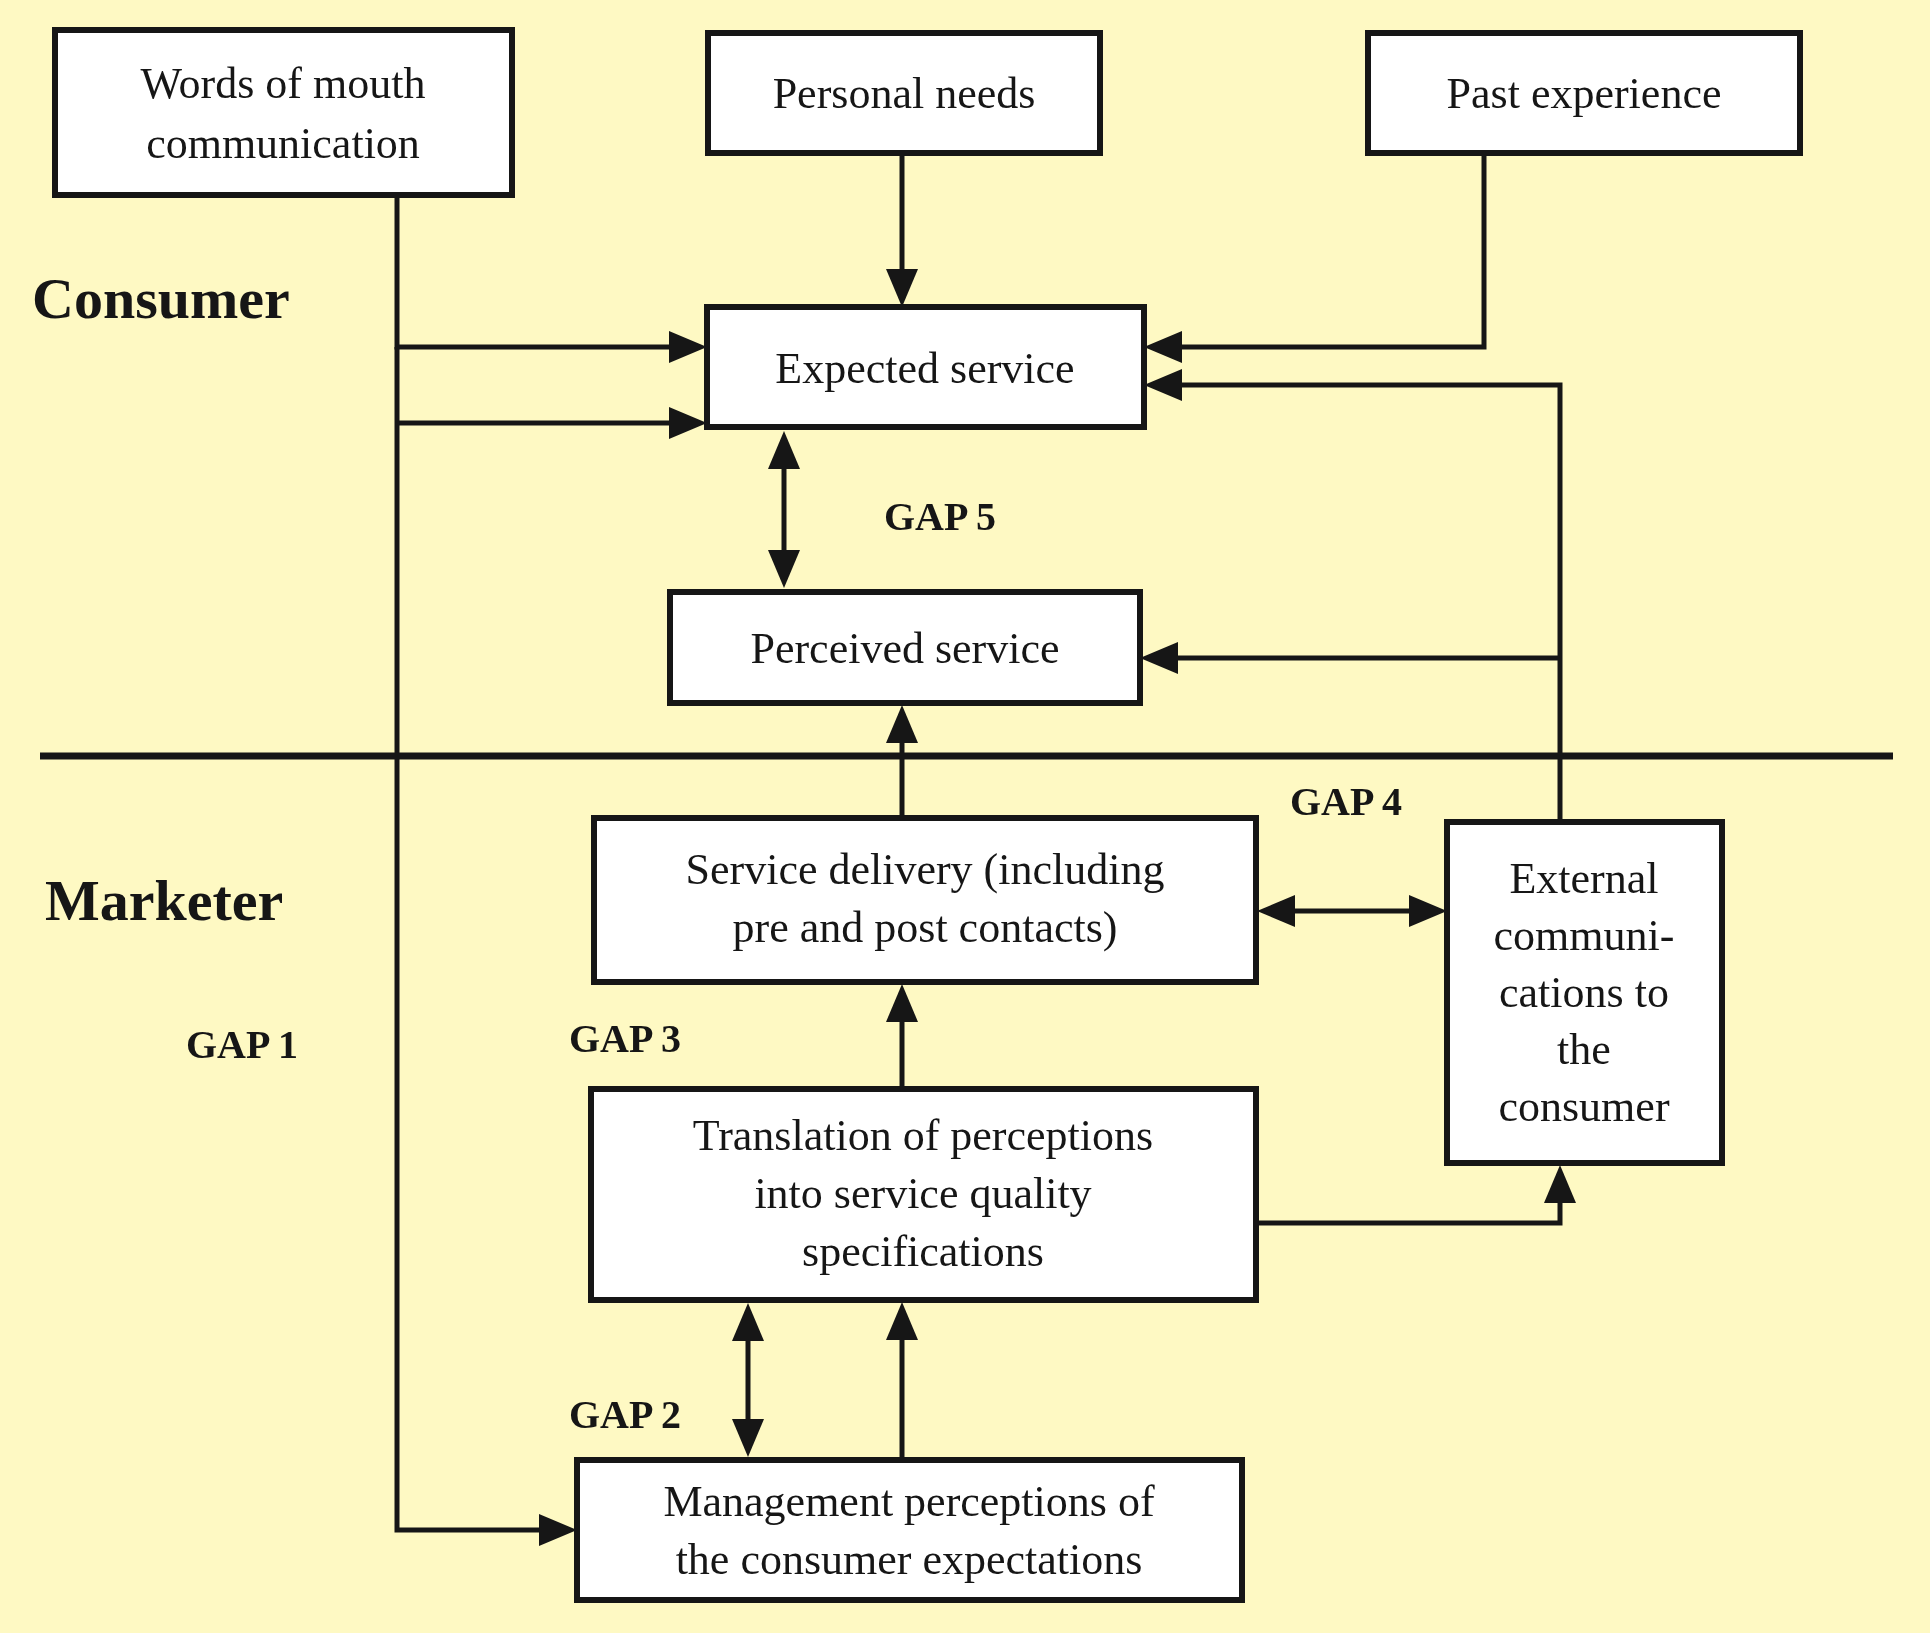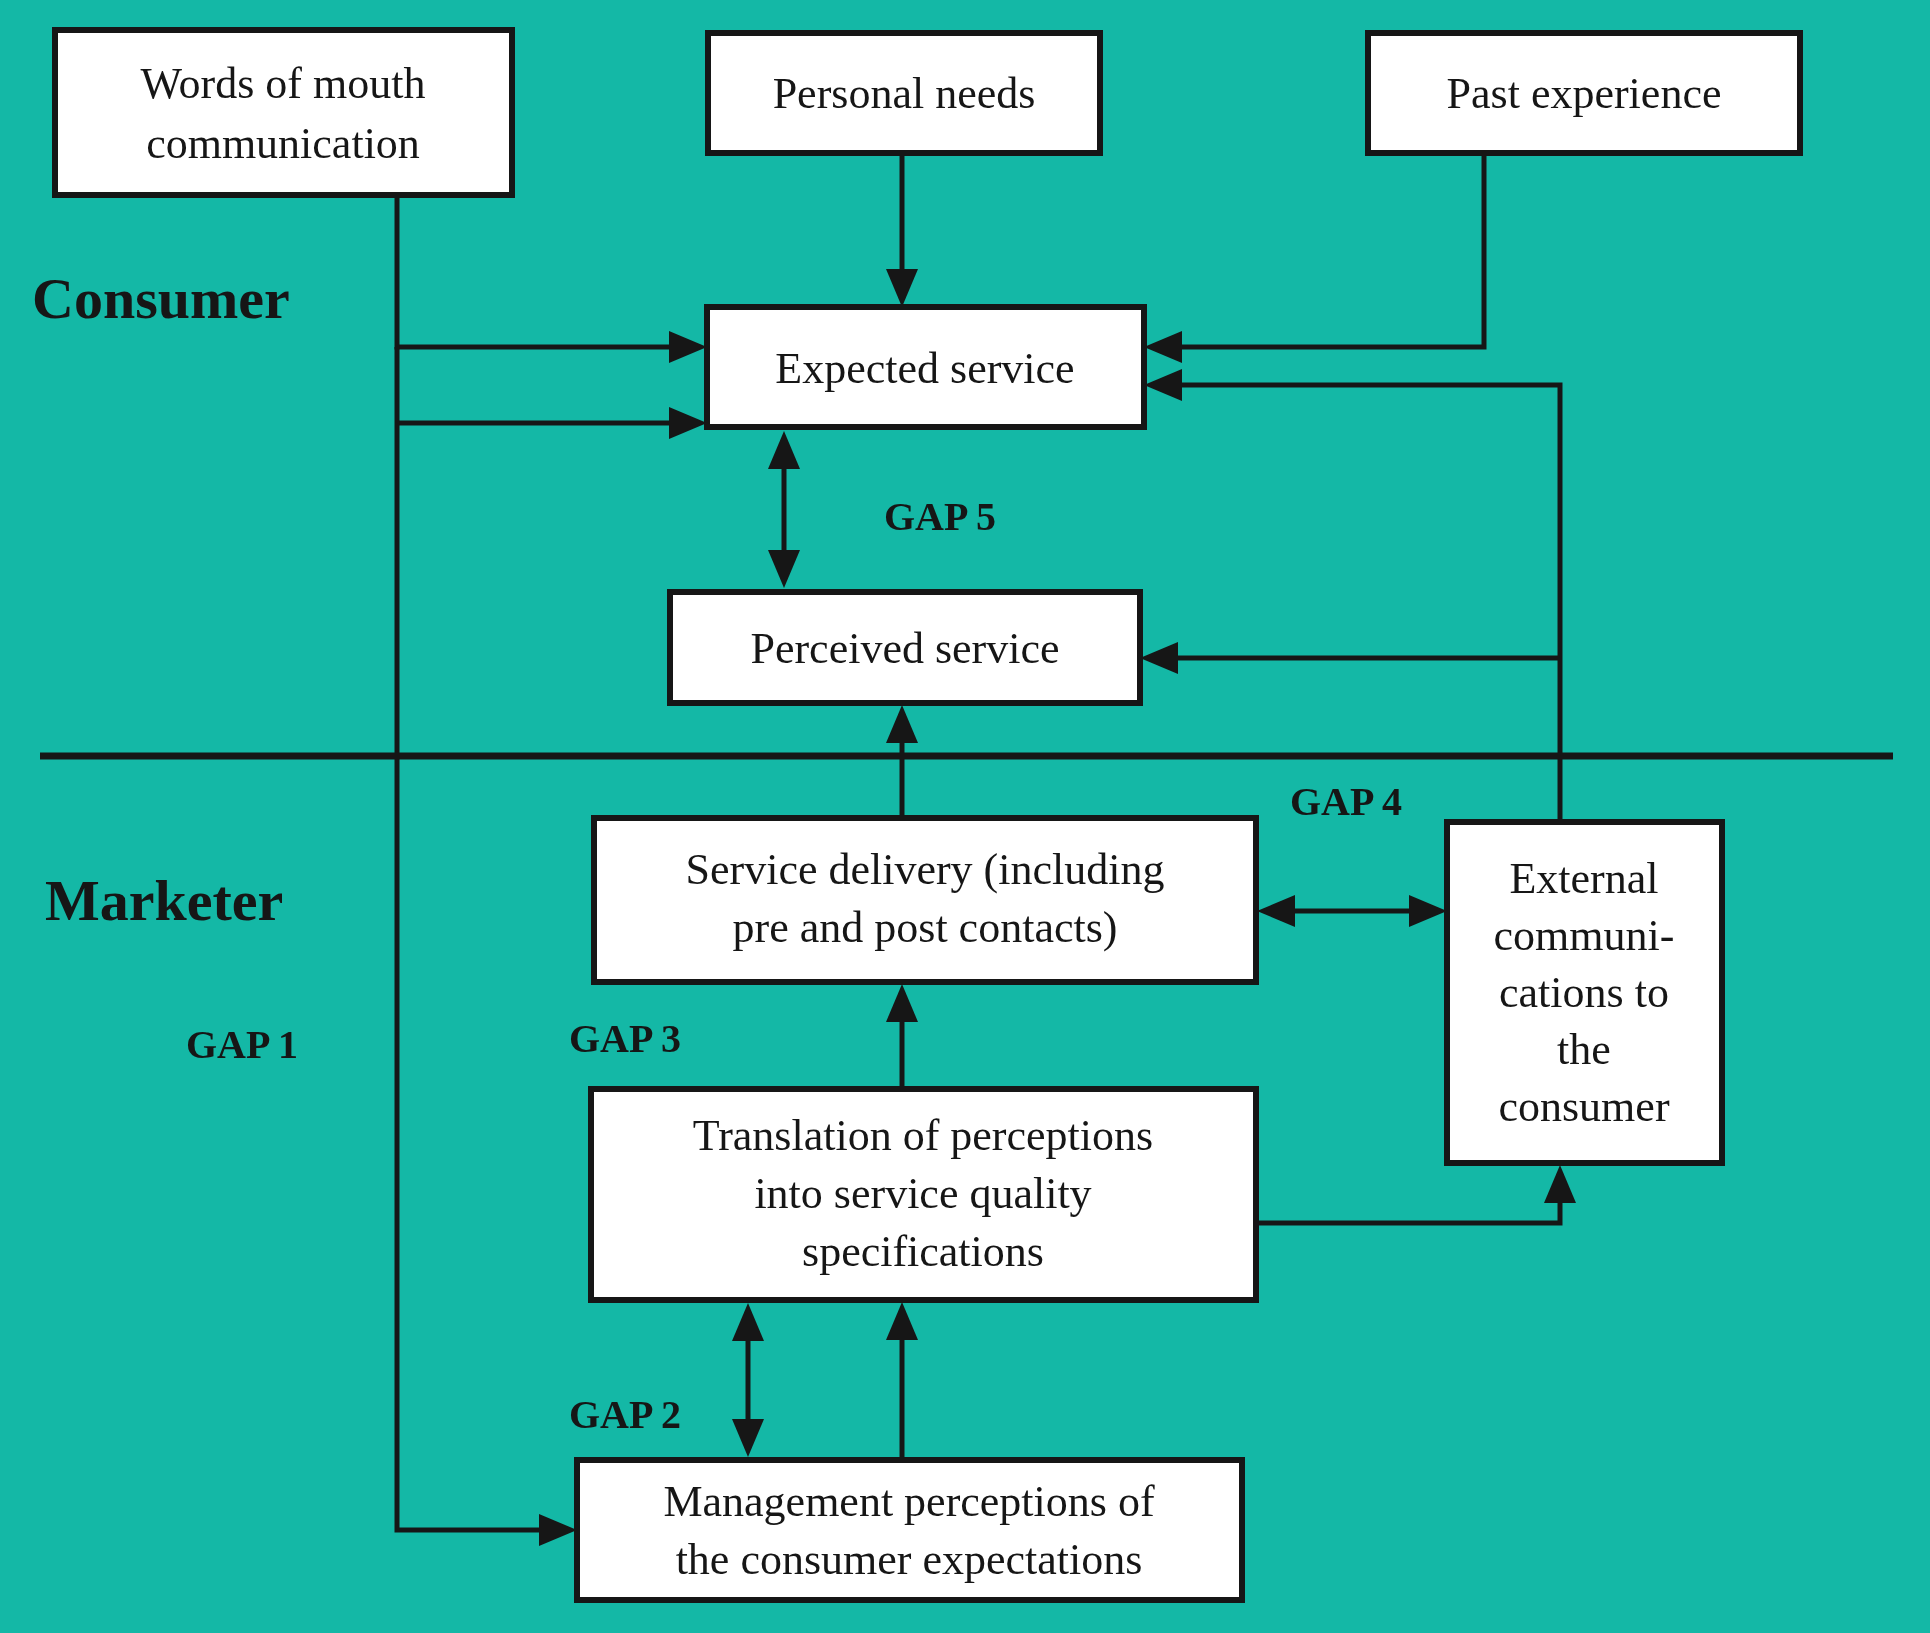--- a/index.html
+++ b/index.html
@@ -4,21 +4,21 @@
 <style>
   html, body {
     margin: 0;
     padding: 0;
     background: #ffffff;
   }
   .stage {
     position: relative;
     width: 1930px;
     height: 1633px;
-    background: #14b8a6;
+    background: #fef9c3;
     overflow: hidden;
   }
   svg { display: block; }
   .box-rect {
     fill: #ffffff;
     stroke: #161616;
     stroke-width: 6px;
   }
   .conn {
     fill: none;

